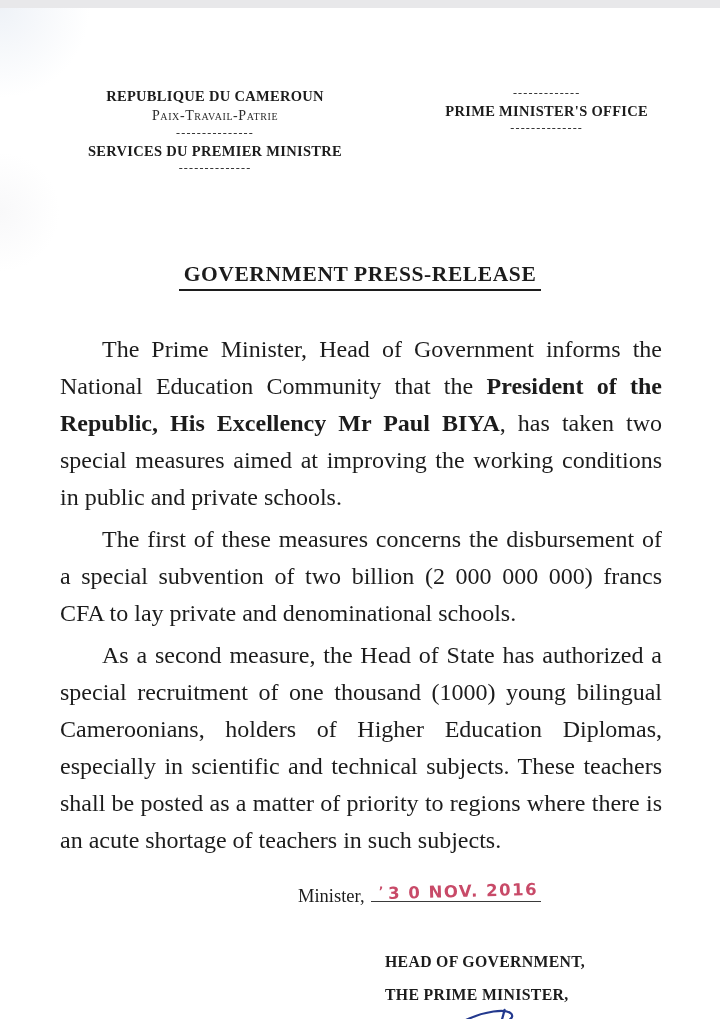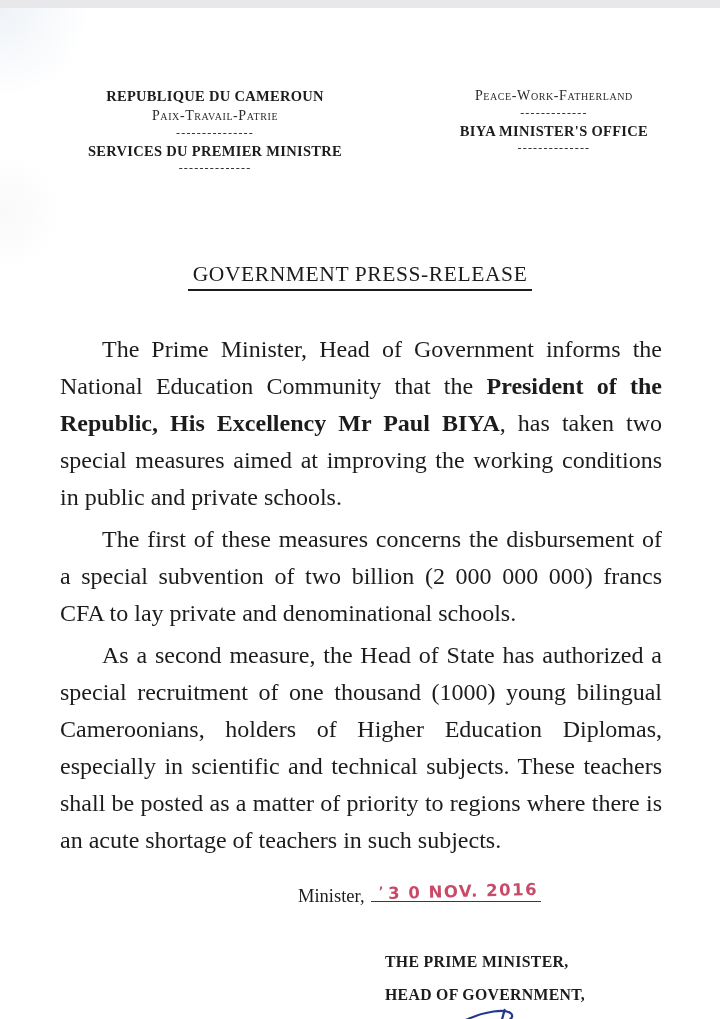--- a/index.html
+++ b/index.html
@@ -21,21 +21,21 @@
     margin:78px 72px 0 88px;
   }
   .lh-col{text-align:center;line-height:20px;}
   .lh-title{font-weight:bold;font-size:14.5px;letter-spacing:.3px;}
   .lh-motto{font-variant:small-caps;font-size:14px;letter-spacing:.6px;color:#2b2b2b;}
   .lh-divider{font-size:12px;letter-spacing:1.2px;line-height:15px;color:#2b2b2b;}
   
   .doc-title-wrap{text-align:center;margin-top:86px;}
   .doc-title{
     display:inline-block;
-    font-weight:normal;font-size:21.5px;letter-spacing:.6px;
+    font-weight:bold;font-size:21.5px;letter-spacing:.6px;
     border-bottom:2.4px solid #1c1c1c;
     padding:0 5px 2px 5px;
   }
   
   .body-text{margin:40px 58px 0 60px;}
   .body-text p{
     margin:0 0 5px 0;
     font-size:24px;line-height:37px;
     text-align:justify;text-indent:42px;
   }
@@ -86,44 +86,43 @@
 
   <div class="letterhead">
     <div class="lh-col">
       <div class="lh-title">REPUBLIQUE DU CAMEROUN</div>
       <div class="lh-motto">Paix-Travail-Patrie</div>
       <div class="lh-divider">---------------</div>
       <div class="lh-title">SERVICES DU PREMIER MINISTRE</div>
       <div class="lh-divider">--------------</div>
     </div>
     <div class="lh-col">
-      <div class="lh-motto">Peace-Work-Fatherland</div>
       <div class="lh-divider">-------------</div>
-      <div class="lh-title">BIYA MINISTER'S OFFICE</div>
+      <div class="lh-title">PRIME MINISTER'S OFFICE</div>
       <div class="lh-divider">--------------</div>
     </div>
   </div>
 
   <div class="doc-title-wrap">
     <span class="doc-title">GOVERNMENT PRESS-RELEASE</span>
   </div>
 
   <div class="body-text">
     <p><span>The Prime Minister, Head of Government informs the National Education Community that the </span><strong>President of the Republic, His Excellency Mr Paul BIYA</strong><span>, has taken two special measures aimed at improving the working conditions in public and private schools.</span></p>
     <p>The first of these measures concerns the disbursement of a special subvention of two billion (2 000 000 000) francs CFA to lay private and denominational schools.</p>
     <p>As a second measure, the Head of State has authorized a special recruitment of one thousand (1000) young bilingual Cameroonians, holders of Higher Education Diplomas, especially in scientific and technical subjects. These teachers shall be posted as a matter of priority to regions where there is an acute shortage of teachers in such subjects.</p>
   </div>
 
   <div class="dateline">
     <span>Minister,</span><span class="date-underline"><span class="date-stamp">3 0 NOV. 2016</span></span>
   </div>
 
   <div class="sig-block">
+    <div class="sig-line">HEAD OF GOVERNMENT,</div>
     <div class="sig-line">THE PRIME MINISTER,</div>
-    <div class="sig-line">HEAD OF GOVERNMENT,</div>
     <svg class="sig-scribble" width="118" height="54" viewBox="0 0 120 56" fill="none">
       <path d="M8 42 C3 36 14 24 34 15 C52 7 74 3 80 9 C84 14 74 19 65 19 C76 19 86 24 80 30 C74 36 60 33 57 26 C54 20 36 28 22 38 C13 44 11 45 8 42 Z" stroke="#23398e" stroke-width="2.3" stroke-linecap="round" stroke-linejoin="round"></path>
       <path d="M73 5 C71 14 67 26 62 35" stroke="#23398e" stroke-width="2.3" stroke-linecap="round"></path>
       <path d="M50 47 C55 45 60 44 64 44" stroke="#23398e" stroke-width="2.3" stroke-linecap="round"></path>
       <path d="M73 44 L82 43" stroke="#23398e" stroke-width="2.3" stroke-linecap="round"></path>
     </svg>
     <span class="sig-name">President YANG</span>
   </div>
 
   <div class="scan-strip"></div>

